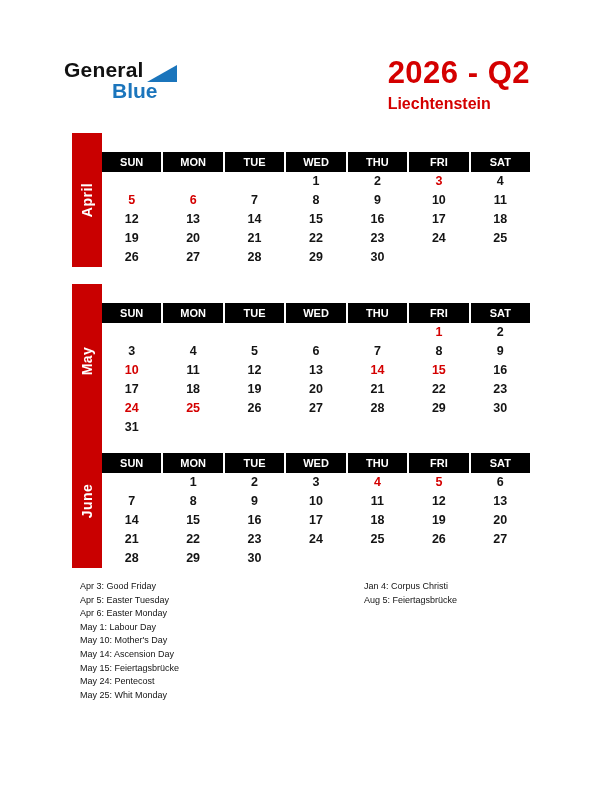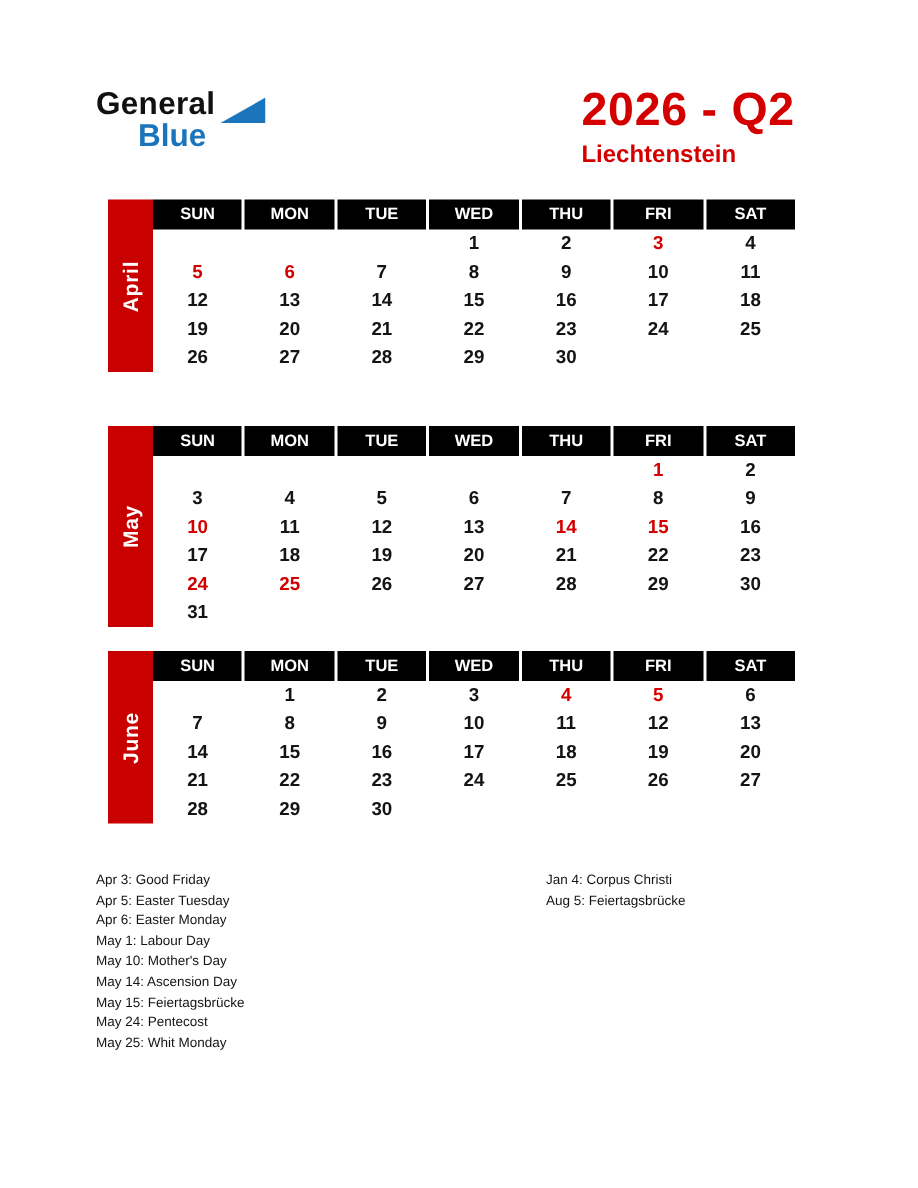--- a/index.html
+++ b/index.html
@@ -9,51 +9,51 @@
     margin: 0 auto;
     background: #ffffff;
     font-family: "Liberation Sans", sans-serif;
     overflow: hidden;
   }
 
   
   .logo { position: absolute; left: 64px; top: 58px; }
   .logo-row { display: flex; align-items: flex-end; gap: 3px; }
   .logo-general { font-size: 21px; font-weight: bold; color: #111111; letter-spacing: 0.2px; }
-  .logo-blue { font-size: 21px; font-weight: bold; color: var(--logo-blue, #1b75bc); margin-left: 28px; margin-top: -3px; }
+  .logo-blue { font-size: 21px; font-weight: bold; color: var(--logo-blue, #1b75bc); margin-left: 48px; margin-top: -3px; }
 
   
   .titles { position: absolute; top: 55px; right: 82px; }
   .title { font-size: 31px; font-weight: bold; color: var(--accent-red, #d40000); letter-spacing: 0.5px; }
   .subtitle { font-size: 16px; font-weight: bold; color: var(--accent-red, #d40000); margin-top: 4px; }
 
   
   .month { position: absolute; left: 72px; display: flex; }
   .month-bar { width: 30px; background: var(--bar-red, #c90000); position: relative; flex: none; }
   .month-name {
     position: absolute; top: 50%; left: 50%;
     transform: translate(-50%, -50%) rotate(-90deg);
     color: #ffffff; font-weight: bold; font-size: 14px;
     white-space: nowrap; letter-spacing: 0.5px;
   }
-  .cal-grid { width: 428px; display: grid; grid-template-columns: repeat(7, 1fr); column-gap: 2px; }
+  .cal-grid { width: 428px; display: grid; grid-template-columns: repeat(7, 1fr); column-gap: 2px; margin-top: 19px; }
   .wd {
     background: var(--header-bg, #000000); color: var(--header-text, #ffffff);
     font-size: 11px; font-weight: bold; text-align: center;
     height: 20px; line-height: 20px;
   }
   .day {
     height: 19px; line-height: 19px; text-align: center;
     font-size: 12.5px; font-weight: bold; color: #141414;
   }
   .day.red { color: var(--accent-red, #d40000); }
 
   
   .holidays-col { position: absolute; top: 580px; font-size: 9px; color: #141414; }
-  #holiday-col-left { left: 64px; }
+  #holiday-col-left { left: 80px; }
   #holiday-col-right { left: 364px; }
   .holiday { line-height: 13.6px; white-space: nowrap; }
 </style>
 </head>
 <body>
 
 <div class="page">
 
   <div class="logo">
     <div class="logo-row">

